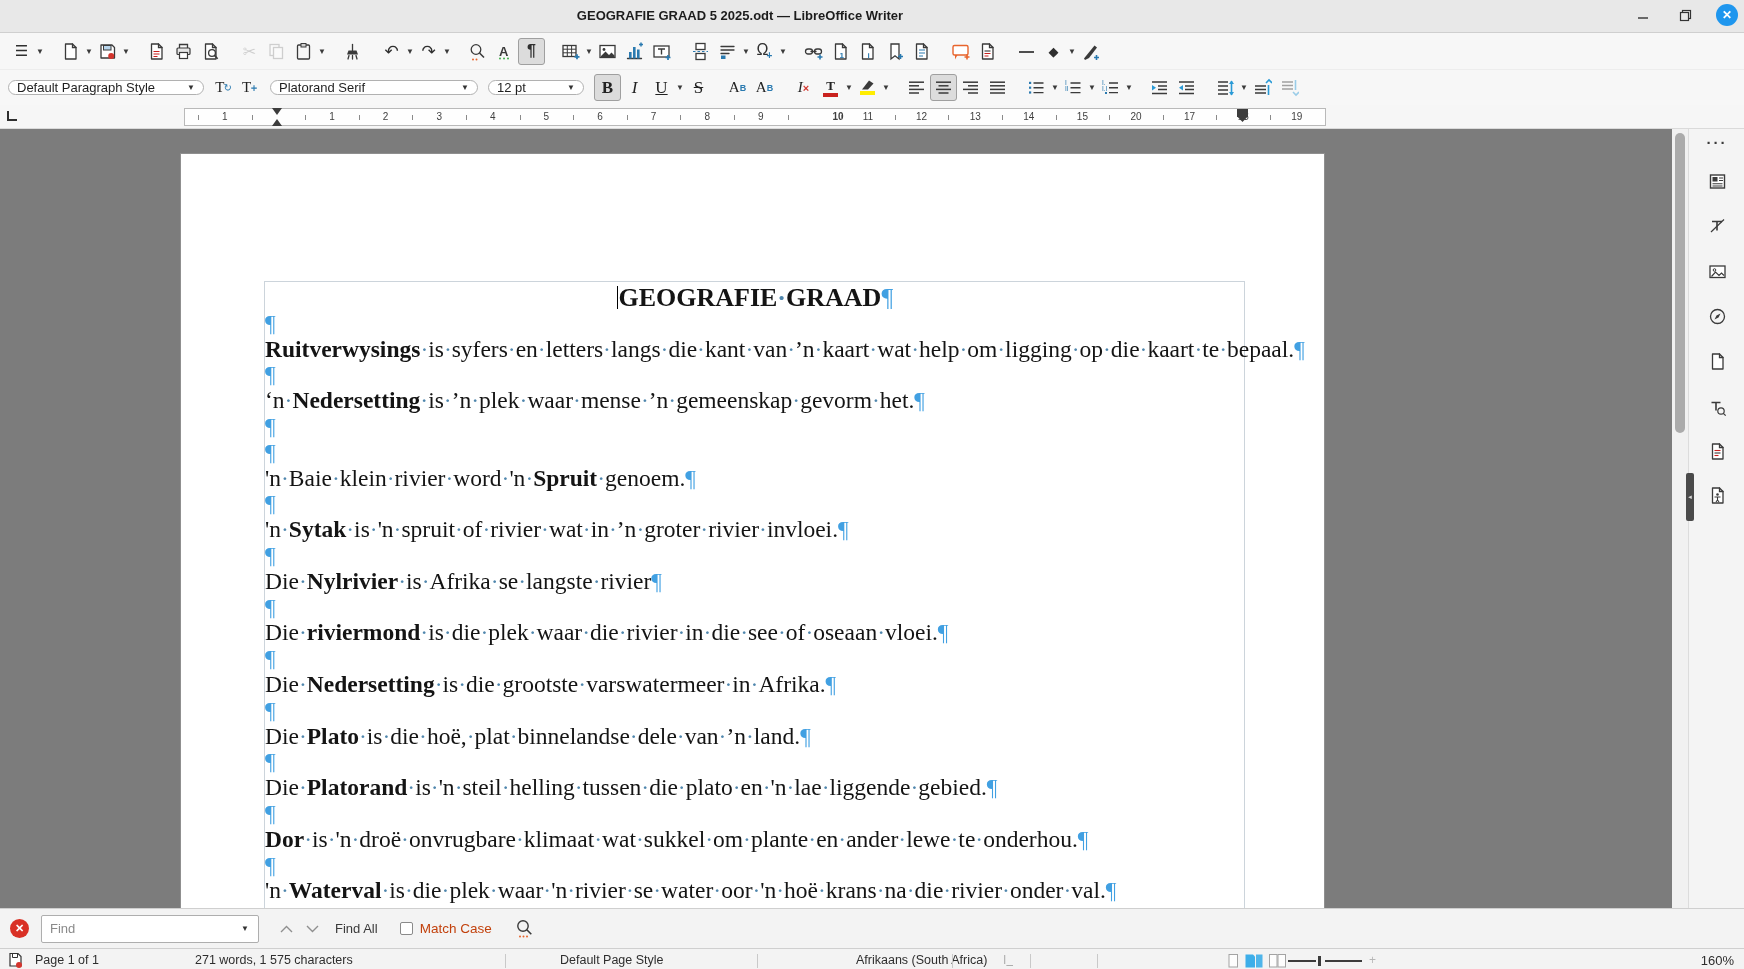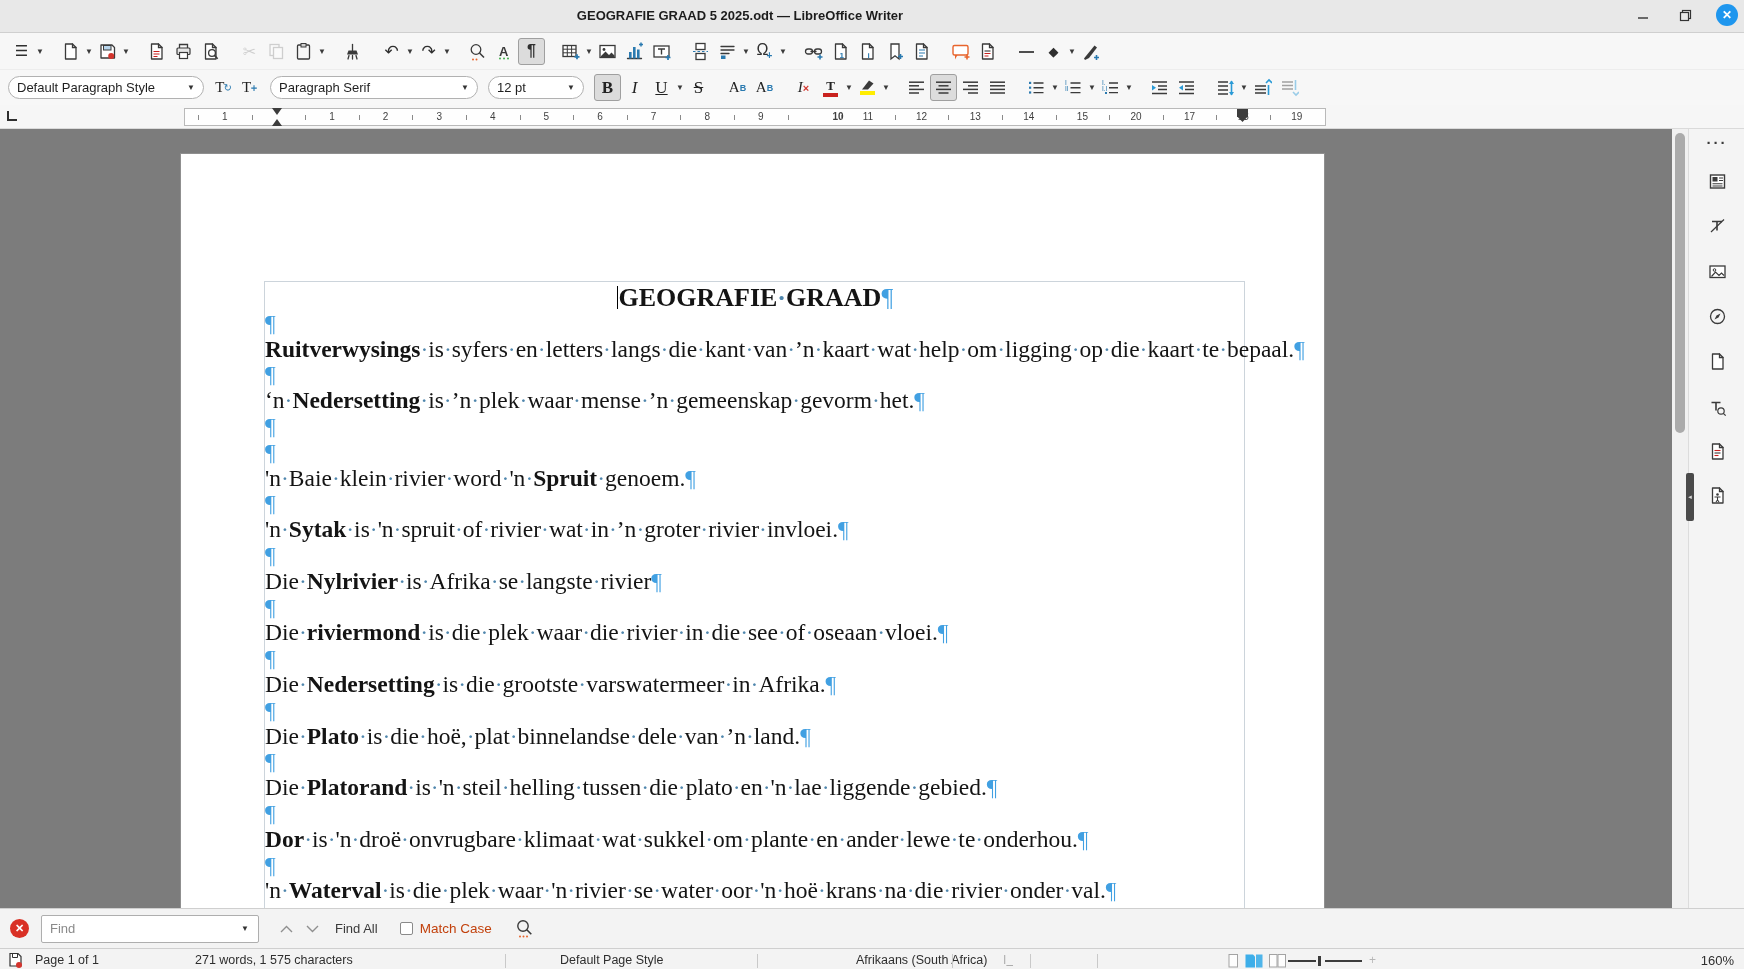--- a/index.html
+++ b/index.html
@@ -17,21 +17,21 @@
   .tbtn.pressed{background:#dcdcdc;border-color:#9f9f9f}
   .tbtn.disabled{opacity:.45}
   .dd{font-size:8px;color:#3a3a3a;width:10px;display:inline-flex;justify-content:center;align-items:center;height:27px}
   .tgap{width:12px;flex:0 0 auto}
   .g{color:#2f2f2f}
   .plus{font-style:normal;color:#2a7ab0;font-size:10px;font-weight:700;margin-left:-2px;vertical-align:-4px}
   .ltr{font-family:"Liberation Serif",serif;font-size:17px;color:#222;line-height:1}
   .subsup{color:#2a7ab0;font-size:9px;font-weight:700}
   .cstack{display:flex;flex-direction:column;align-items:center;justify-content:center}
   .cstack i{display:block;width:15px;height:4px;margin-top:1px}
-  .combo{height:23px;background:#fff;border:1px solid #b1b1b1;border-radius:12px;display:inline-flex;align-items:center;font-size:13px;color:#1f1f1f;padding-left:8px}
+  .combo{height:15px;background:#fff;border:1px solid #b1b1b1;border-radius:12px;display:inline-flex;align-items:center;font-size:13px;color:#1f1f1f;padding-left:8px}
   .combo .cval{flex:1;overflow:hidden;white-space:nowrap}
   .combo .cdd{width:24px;height:100%;display:flex;align-items:center;justify-content:center;font-size:8px;color:#333}
   
   .rulerrow{height:24px;background:#f6f6f6;position:relative;border-bottom:1px solid #dadada}
   .rband{position:absolute;left:184px;top:3px;width:1142px;height:18px;background:#fefefe;border:1px solid #b9b9b9}
   .rnum{position:absolute;top:2px;font-size:10px;color:#3f3f3f;transform:translateX(-50%)}
   .rtick{position:absolute;top:6px;width:1px;height:5px;background:#8a8a8a}
   .tabsel{position:absolute;left:7px;top:6px;width:10px;height:10px;border-left:2.5px solid #2f2f2f;border-bottom:2.5px solid #2f2f2f}
   .indtop{position:absolute;left:272px;top:3px;width:0;height:0;border-left:5.5px solid transparent;border-right:5.5px solid transparent;border-top:7px solid #3c3c3c}
   .indbot{position:absolute;left:272px;top:14px;width:0;height:0;border-left:5.5px solid transparent;border-right:5.5px solid transparent;border-bottom:7px solid #3c3c3c}
@@ -395,21 +395,21 @@
         </span>
       </div>
       <div class="tbtn">
         <span style="display: inline-flex; align-items: center;">
           <span class="ltr" style="font-size:15px">T</span>
           <span class="plus">＋</span>
         </span>
       </div>
     </span>
   <div class="combo" style="width:208px">
-    <span class="cval">Paragraph Serif</span>
+    <span class="cval">Platorand Serif</span>
     <span class="cdd">▼</span>
   </div>
   <div class="combo" style="width:96px;margin-left:10px">
     <span class="cval">12 pt</span>
     <span class="cdd">▼</span>
   </div>
   <span id="fmtItems" style="display:inline-flex;align-items:center;margin-left:10px">
       <div class="tbtn pressed">
         <span style="display: inline-flex; align-items: center;">
           <span class="ltr" style="font-weight:bold">B</span>

